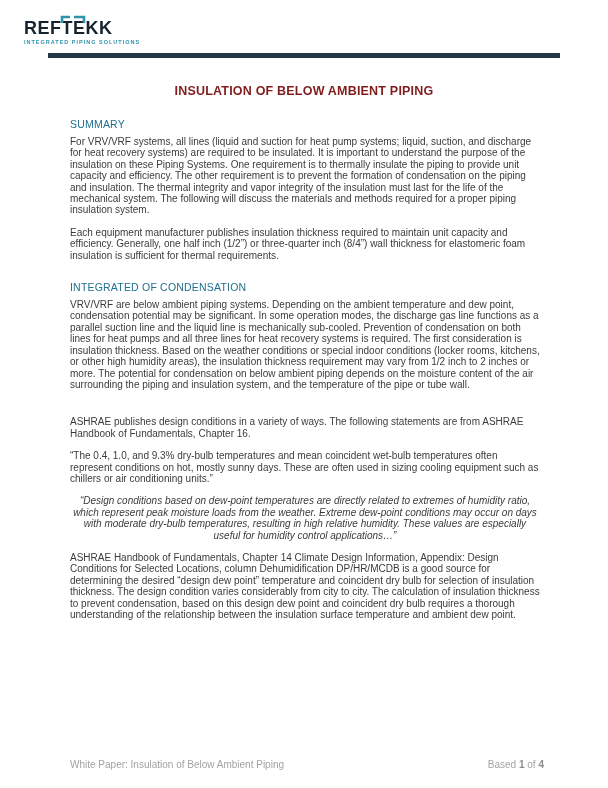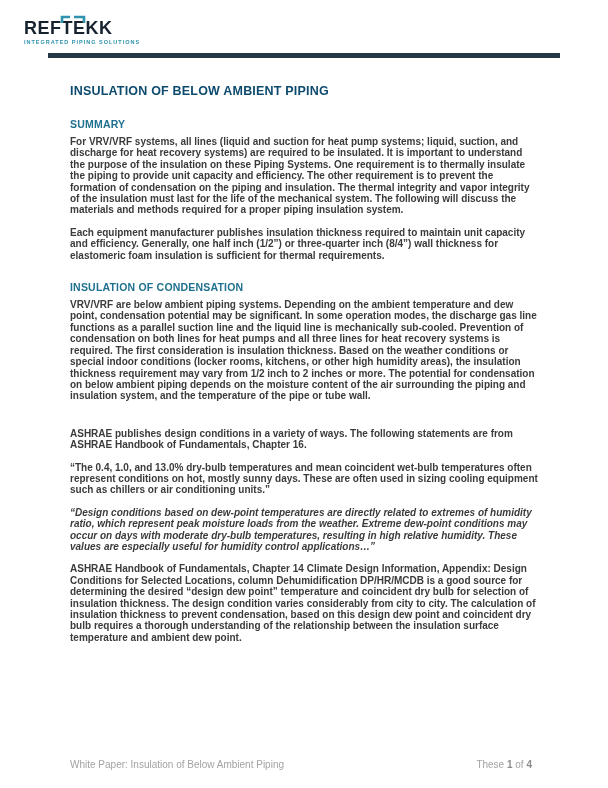--- a/index.html
+++ b/index.html
@@ -46,56 +46,56 @@
     margin-top: 2px;
     white-space: nowrap;
   }
   .header-rule {
     height: 5px;
     background: #243746;
     margin: 5px 24px 0 24px;
   }
   
   .doc-title {
-    text-align: left;
+    text-align: center;
     font-size: 12.5px;
     font-weight: bold;
-    color: #0c4a6e;
+    color: #7f1d1d;
     margin: 26px 70px 0 70px;
     letter-spacing: 0.2px;
   }
   
   .content {
     padding: 0 68px 0 70px;
   }
   .section-heading {
     font-size: 10.5px;
-    font-weight: bold;
+    font-weight: normal;
     color: #20708f;
     margin: 20px 0 6px 0;
     letter-spacing: 0.2px;
   }
   .para {
     font-size: 10px;
     line-height: 11.4px;
     margin: 0 0 11px 0;
     color: #3b3b3b;
-    font-weight: bold;
   }
   .para.italic {
     font-style: italic;
+    text-align: center;
   }
   .para.gap-lg {
     margin-bottom: 26px;
   }
   
   .footer {
     position: absolute;
     left: 70px;
-    right: 76px;
+    right: 64px;
     bottom: 18px;
     display: flex;
     justify-content: space-between;
     align-items: baseline;
     font-size: 10px;
     color: #a3a3a3;
   }
   .page-indicator {
     color: #a3a3a3;
   }
@@ -125,32 +125,32 @@
 
   <h1 class="doc-title">INSULATION OF BELOW AMBIENT PIPING</h1>
 
   <div class="content">
 
     <h2 class="section-heading">SUMMARY</h2>
     <p class="para">For VRV/VRF systems, all lines (liquid and suction for heat pump systems; liquid, suction, and discharge for heat recovery systems) are required to be insulated. It is important to understand the purpose of the insulation on these Piping Systems. One requirement is to thermally insulate the piping to provide unit capacity and efficiency. The other requirement is to prevent the formation of condensation on the piping and insulation. The thermal integrity and vapor integrity of the insulation must last for the life of the mechanical system. The following will discuss the materials and methods required for a proper piping insulation system.</p>
 
     <p class="para">Each equipment manufacturer publishes insulation thickness required to maintain unit capacity and efficiency. Generally, one half inch (1/2”) or three-quarter inch (8/4”) wall thickness for elastomeric foam insulation is sufficient for thermal requirements.</p>
 
-    <h2 class="section-heading">INSULATION OF CONDENSATION</h2>
+    <h2 class="section-heading">INTEGRATED OF CONDENSATION</h2>
     <p class="para gap-lg">VRV/VRF are below ambient piping systems. Depending on the ambient temperature and dew point, condensation potential may be significant. In some operation modes, the discharge gas line functions as a parallel suction line and the liquid line is mechanically sub-cooled. Prevention of condensation on both lines for heat pumps and all three lines for heat recovery systems is required. The first consideration is insulation thickness. Based on the weather conditions or special indoor conditions (locker rooms, kitchens, or other high humidity areas), the insulation thickness requirement may vary from 1/2 inch to 2 inches or more. The potential for condensation on below ambient piping depends on the moisture content of the air surrounding the piping and insulation system, and the temperature of the pipe or tube wall.</p>
     <p class="para">ASHRAE publishes design conditions in a variety of ways. The following statements are from ASHRAE Handbook of Fundamentals, Chapter 16.</p>
-    <p class="para">“The 0.4, 1.0, and 13.0% dry-bulb temperatures and mean coincident wet-bulb temperatures often represent conditions on hot, mostly sunny days. These are often used in sizing cooling equipment such as chillers or air conditioning units.”</p>
+    <p class="para">“The 0.4, 1.0, and 9.3% dry-bulb temperatures and mean coincident wet-bulb temperatures often represent conditions on hot, mostly sunny days. These are often used in sizing cooling equipment such as chillers or air conditioning units.”</p>
     <p class="para italic">“Design conditions based on dew-point temperatures are directly related to extremes of humidity ratio, which represent peak moisture loads from the weather. Extreme dew-point conditions may occur on days with moderate dry-bulb temperatures, resulting in high relative humidity. These values are especially useful for humidity control applications…”</p>
     <p class="para">ASHRAE Handbook of Fundamentals, Chapter 14 Climate Design Information, Appendix: Design Conditions for Selected Locations, column Dehumidification DP/HR/MCDB is a good source for determining the desired “design dew point” temperature and coincident dry bulb for selection of insulation thickness. The design condition varies considerably from city to city. The calculation of insulation thickness to prevent condensation, based on this design dew point and coincident dry bulb requires a thorough understanding of the relationship between the insulation surface temperature and ambient dew point.</p>
 
   </div>
 
   <div class="footer">
     <span>White Paper: Insulation of Below Ambient Piping</span>
     <span class="page-indicator">
-      <span>These</span>
+      <span>Based</span>
       <span class="page-num">1</span>
       <span>of</span>
       <span class="page-num">4</span>
     </span>
   </div>
 
 </div>
 
 </body></html>

